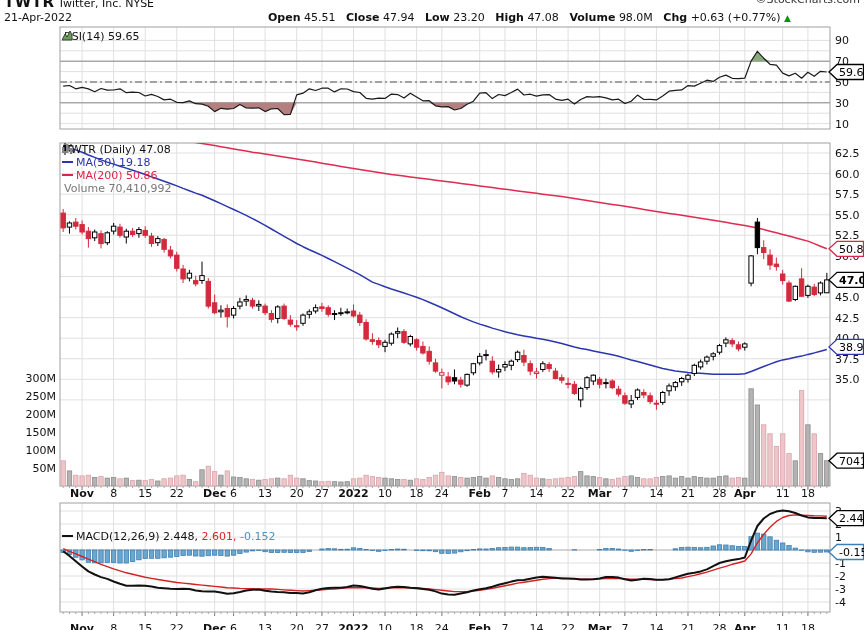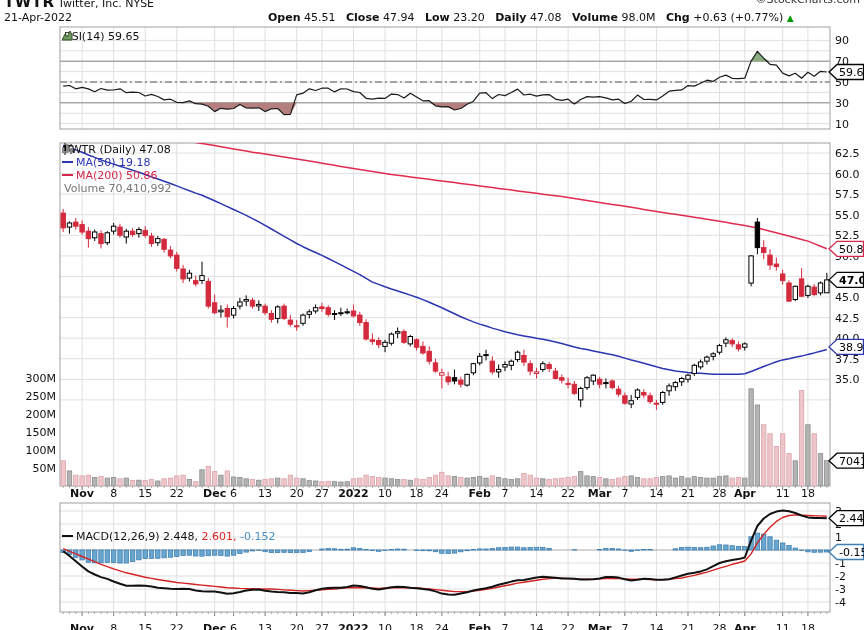--- a/index.html
+++ b/index.html
@@ -1021,21 +1021,21 @@
 </div>
 <div class="ov wm">©StockCharts.com</div>
 <div class="ov hdr2">21-Apr-2022</div>
 <div class="ov quote">
   <b style="margin-left:0">Open</b>
   <span>45.51</span>
   <b>Close</b>
   <span>47.94</span>
   <b>Low</b>
   <span>23.20</span>
-  <b>Daily</b>
+  <b>High</b>
   <span>47.08</span>
   <b>Volume</b>
   <span>98.0M</span>
   <b>Chg</b>
   <span>+0.63 (+0.77%)</span>
   <span class="up">▲</span>
 </div>
 
 <div class="ov leg" style="top:30px;left:62px">
   <span class="ic">

